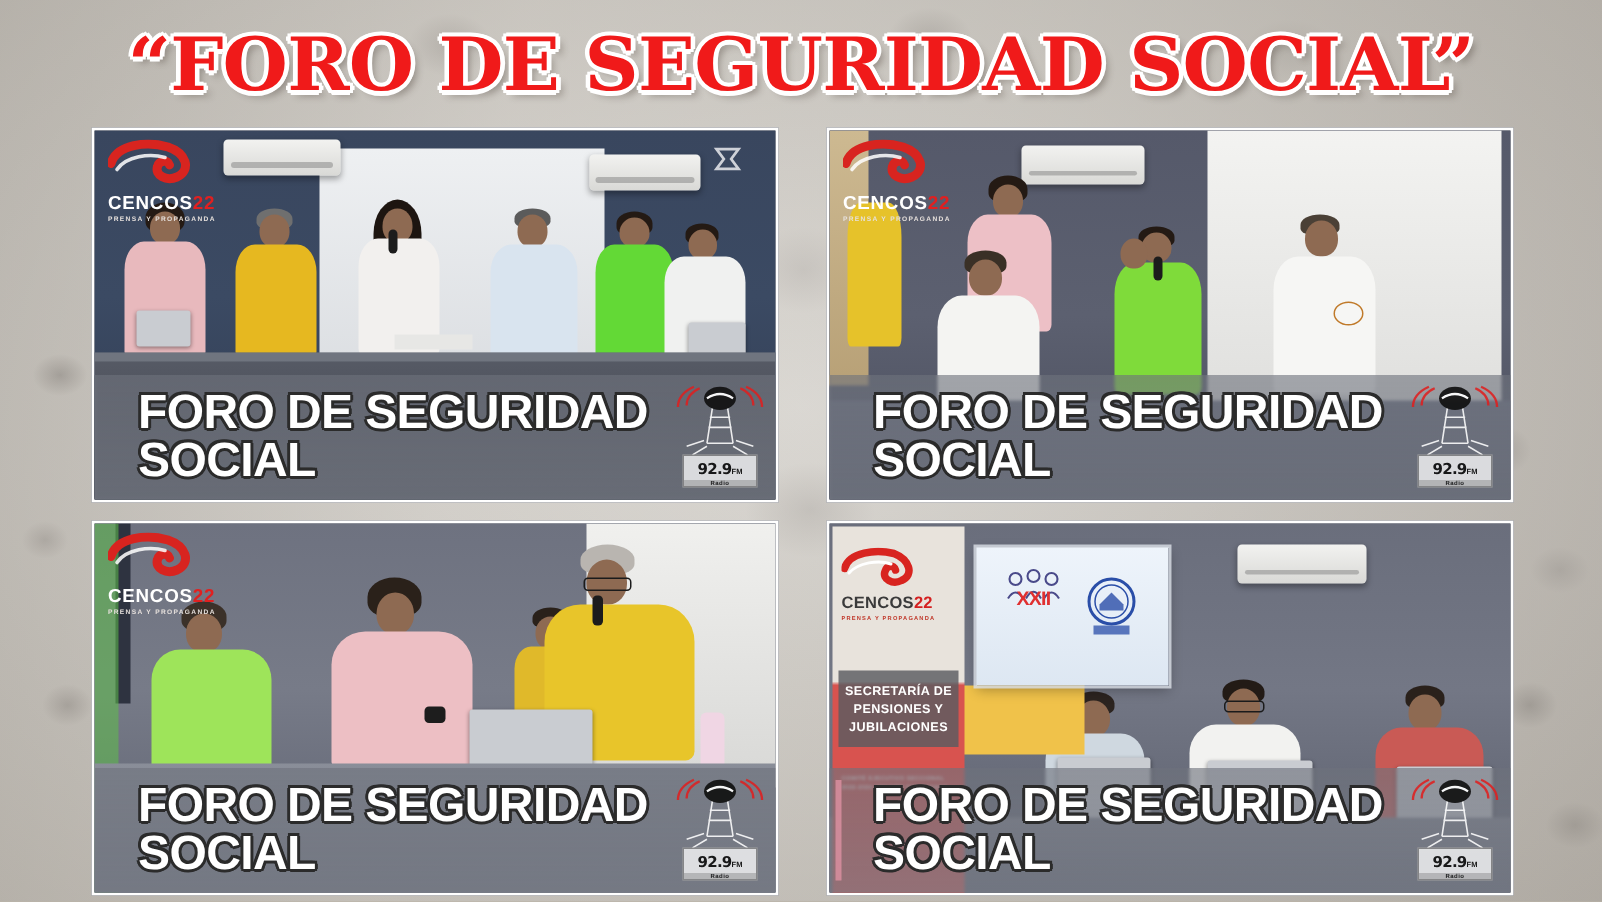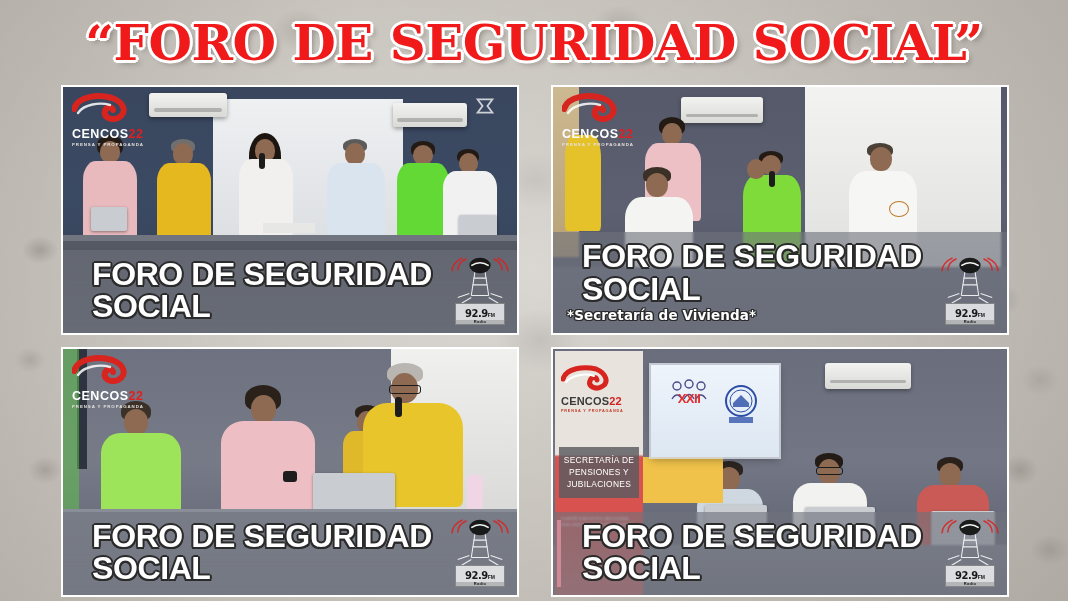--- a/index.html
+++ b/index.html
@@ -183,21 +183,21 @@
     margin-top:1px;
   }
   .banner .ban-logo .t b{ color:#d42020; }
   .banner .ban-logo .s{
     font-size:3.8px; font-weight:700; letter-spacing:.8px; color:#c0392b; margin-top:2px;
   }
   .banner .ban-title{
     position:absolute; left:4px; top:96px; width:80px;
     background:rgba(90,92,96,.82);
     color:#fff; text-align:center;
-    font-weight:400; font-size:8.4px; line-height:1.45; letter-spacing:.3px;
+    font-weight:700; font-size:8.4px; line-height:1.45; letter-spacing:.3px;
     padding:7px 2px;
     text-transform:uppercase;
   }
   .banner .ban-foot{
     position:absolute; left:6px; top:166px; width:78px;
     color:#f6dede; font-size:3.8px; line-height:1.55; font-weight:700;
     letter-spacing:.3px; text-transform:uppercase;
   }
   .projector{
     position:absolute; left:98px; top:16px; width:128px; height:92px;
@@ -358,21 +358,20 @@
       <svg class="mark" viewBox="0 0 62 30">
         <path d="M2 16 C6 3, 26 1, 40 5 C52 9, 56 20, 46 25 C39 28, 31 24, 33 18 C34 14, 40 13, 41 17" fill="none" stroke="#d8241f" stroke-width="6" stroke-linecap="round"></path>
         <path d="M6 20 C12 11, 28 9, 38 12" fill="none" stroke="#ffffff" stroke-width="2.4" stroke-linecap="round" opacity=".85"></path>
       </svg>
       <div class="txt"><span>CENCOS</span><b>22</b></div>
       <div class="sub">PRENSA Y PROPAGANDA</div>
     </div>
 
     <div class="caption">
       <div class="main">FORO DE SEGURIDAD SOCIAL</div>
-      <div class="sub">*Secretaría de Vivienda*</div>
     </div>
 
     <div class="radiologo">
       <svg viewBox="0 0 62 60" width="62" height="58">
         <g stroke="#ffffff" stroke-width="1.1" fill="none" opacity=".95">
           <path d="M26 18 L22 44 M36 18 L40 44 M22 44 L40 44 M24 26 L38 26 M23 33 L39 33"></path>
           <path d="M8 46 L20 42 M54 46 L42 42 M12 52 L22 46 M50 52 L40 46"></path>
         </g>
         <ellipse cx="31" cy="13" rx="11" ry="8" fill="#111"></ellipse>
         <path d="M22 13 q9 -6 18 0" stroke="#fff" stroke-width="1.6" fill="none"></path>

